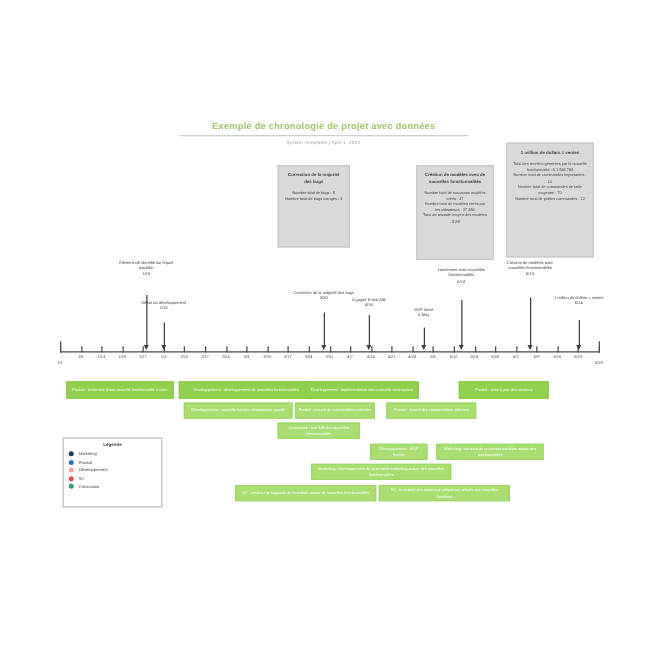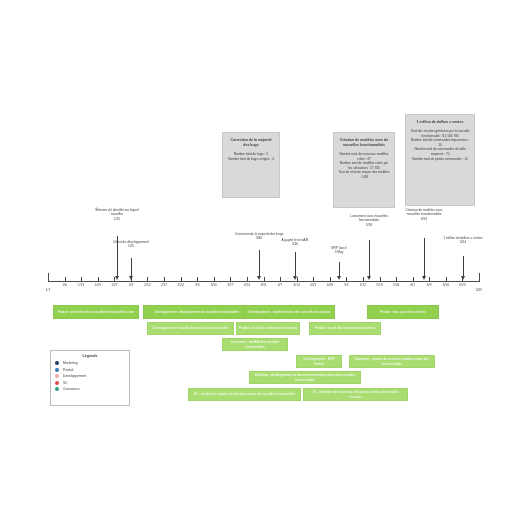--- a/index.html
+++ b/index.html
@@ -42,20 +42,25 @@
   .legend-title{font-size:3.6px;font-weight:bold;text-align:center;color:#3d3d3d;margin-bottom:3px;}
   .legend-row{display:flex;align-items:center;margin-bottom:2.6px;}
   .legend-dot{width:4px;height:4px;border-radius:50%;margin-right:4px;flex:none;}
   .legend-label{font-size:3.3px;color:#3d3d3d;}
 </style>
 </head>
 <body>
 
 <div id="canvas">
 
+  <div class="title-wrap">
+    <div class="title">Exemple de chronologie de projet avec données</div>
+    <div class="title-rule"></div>
+    <div class="subtitle">System Templates | April 1, 20XX</div>
+  </div>
 
   <div class="gbox" id="gbox0" style="left:222px;top:132px;width:58px;height:66px;">
     <div class="gb-title">Correction de la majorité des bugs</div>
     <div class="gb-body">Nombre total de bugs : 5<br>Nombre total de bugs corrigés : 4</div>
   </div>
 
   <div class="gbox" id="gbox1" style="left:333px;top:132px;width:62px;height:76px;">
     <div class="gb-title">Création de modèles avec de nouvelles fonctionnalités</div>
     <div class="gb-body">Nombre total de nouveaux modèles créés : 47<br>Nombre total de modèles créés par les utilisateurs : 27 356<br>Taux de réussite moyen des modèles : 5,88</div>
   </div>

